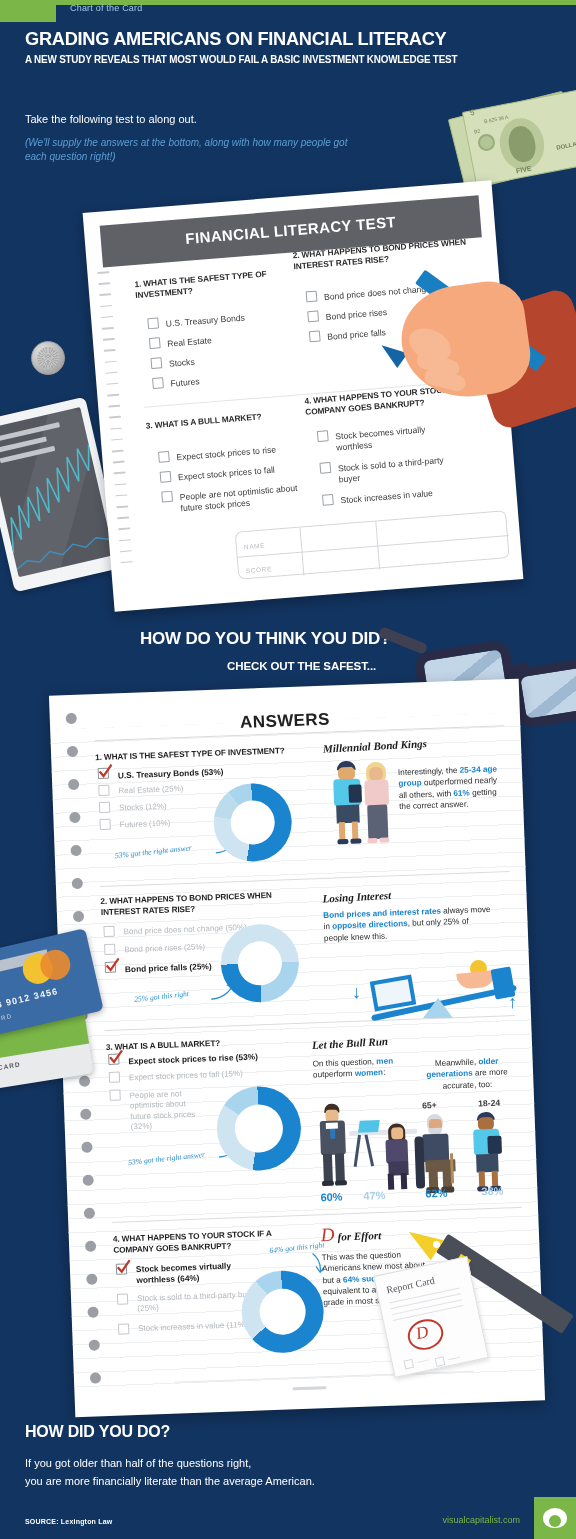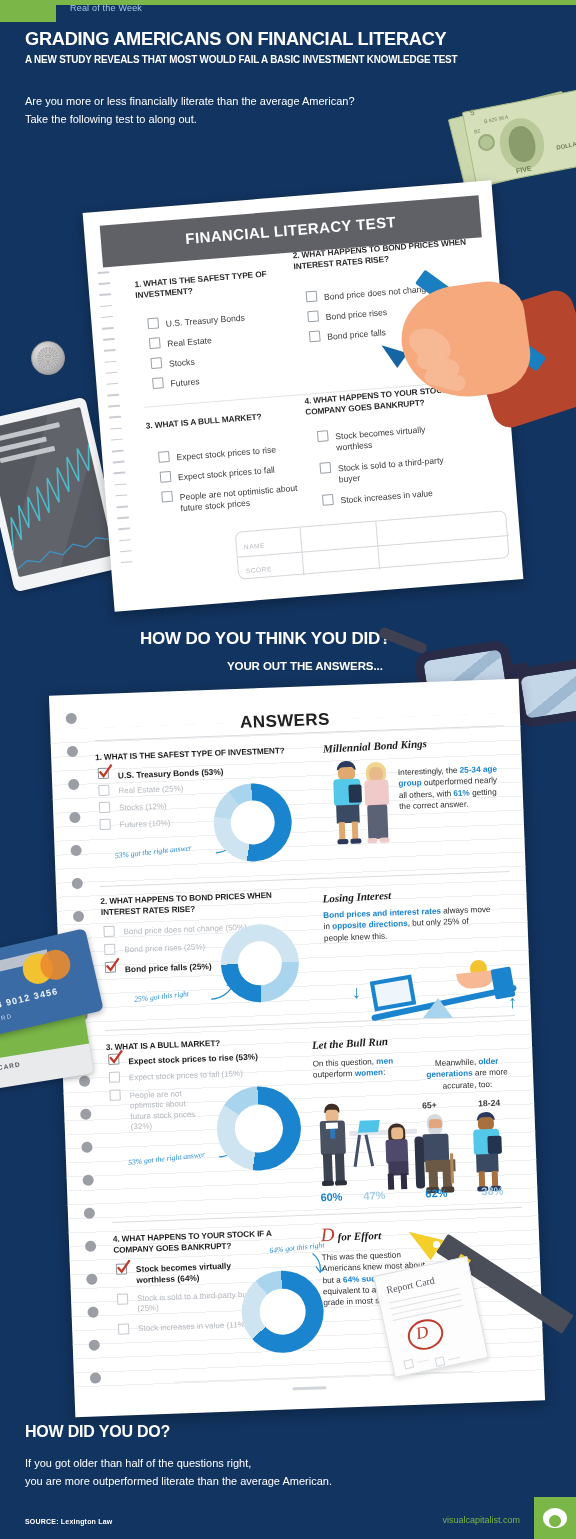--- a/index.html
+++ b/index.html
@@ -423,26 +423,26 @@
     border-radius: 50%; background: #7ab648;
   }
 </style>
 </head>
 <body>
 
 <div id="page">
 
   <div class="top-strip"></div>
   <div class="cotw-tag"></div>
-  <div class="cotw-label">Real of the Week</div>
+  <div class="cotw-label">Chart of the Card</div>
 
   <div class="h1">GRADING AMERICANS ON FINANCIAL LITERACY</div>
   <div class="h2">A NEW STUDY REVEALS THAT MOST WOULD FAIL A BASIC INVESTMENT KNOWLEDGE TEST</div>
-  <div class="lead1">Are you more or less financially literate than the average American?</div>
   <div class="lead2">Take the following test to along out.</div>
+  <div class="lead3">(We'll supply the answers at the bottom, along with how many people got each question right!)</div>
 
   <div class="bill bill-b"></div>
   <div class="bill bill-a"></div>
   <div class="bill-oval"></div>
   <div class="bill-face"></div>
   <div class="bill-seal"></div>
   <div class="bill-txt" style="top:116px;left:484px;">B 625 38 A</div>
   <div class="bill-txt" style="top:128px;left:474px;">B2</div>
   <div class="bill-txt" style="top:108px;left:470px;font-size:8px;">5</div>
   <div class="bill-txt" style="top:166px;left:516px;font-size:7px;font-weight:bold;">FIVE</div>
@@ -547,21 +547,21 @@
   <div class="hand-sleeve"></div>
   <div class="pen-body"></div>
   <div class="pen-band"></div>
   <div class="pen-tip"></div>
   <div class="hand"></div>
   <div class="thumb"></div>
   <div class="finger" style="top:356px;left:416px;width:44px;height:17px;transform:rotate(18deg);"></div>
   <div class="finger" style="top:372px;left:424px;width:42px;height:16px;transform:rotate(14deg);"></div>
 
   <div class="mid1">HOW DO YOU THINK YOU DID?</div>
-  <div class="mid2">YOUR OUT THE ANSWERS...</div>
+  <div class="mid2">CHECK OUT THE SAFEST...</div>
 
   <div class="gl-arm"></div>
   <div class="gl-frame gl-l"></div>
   <div class="gl-bridge"></div>
   <div class="gl-frame gl-r"></div>
 
   <div class="ans-sheet">
     <div class="ruled"></div>
     <div class="spiral" id="spiral-holes">
         <i></i>
@@ -822,21 +822,21 @@
     <div class="rc-d"></div>
     <div class="rc-dl">D</div>
     <div class="rc-box" style="top:88px;left:11px;"></div>
     <div class="rc-box" style="top:92px;left:42px;"></div>
     <div class="rc-line" style="top:92px;left:24px;width:12px;"></div>
     <div class="rc-line" style="top:96px;left:55px;width:12px;"></div>
   </div>
 
   <div class="f-h">HOW DID YOU DO?</div>
   <div class="f-b1">If you got older than half of the questions right,</div>
-  <div class="f-b2">you are more outperformed literate than the average American.</div>
+  <div class="f-b2">you are more financially literate than the average American.</div>
   <div class="f-src">
     <span>SOURCE:</span>
     <span>Lexington Law</span>
   </div>
   <div class="f-url">visualcapitalist.com</div>
   <div class="f-logo">
     <div class="f-logo-c"></div>
     <div class="f-logo-d"></div>
   </div>
 

